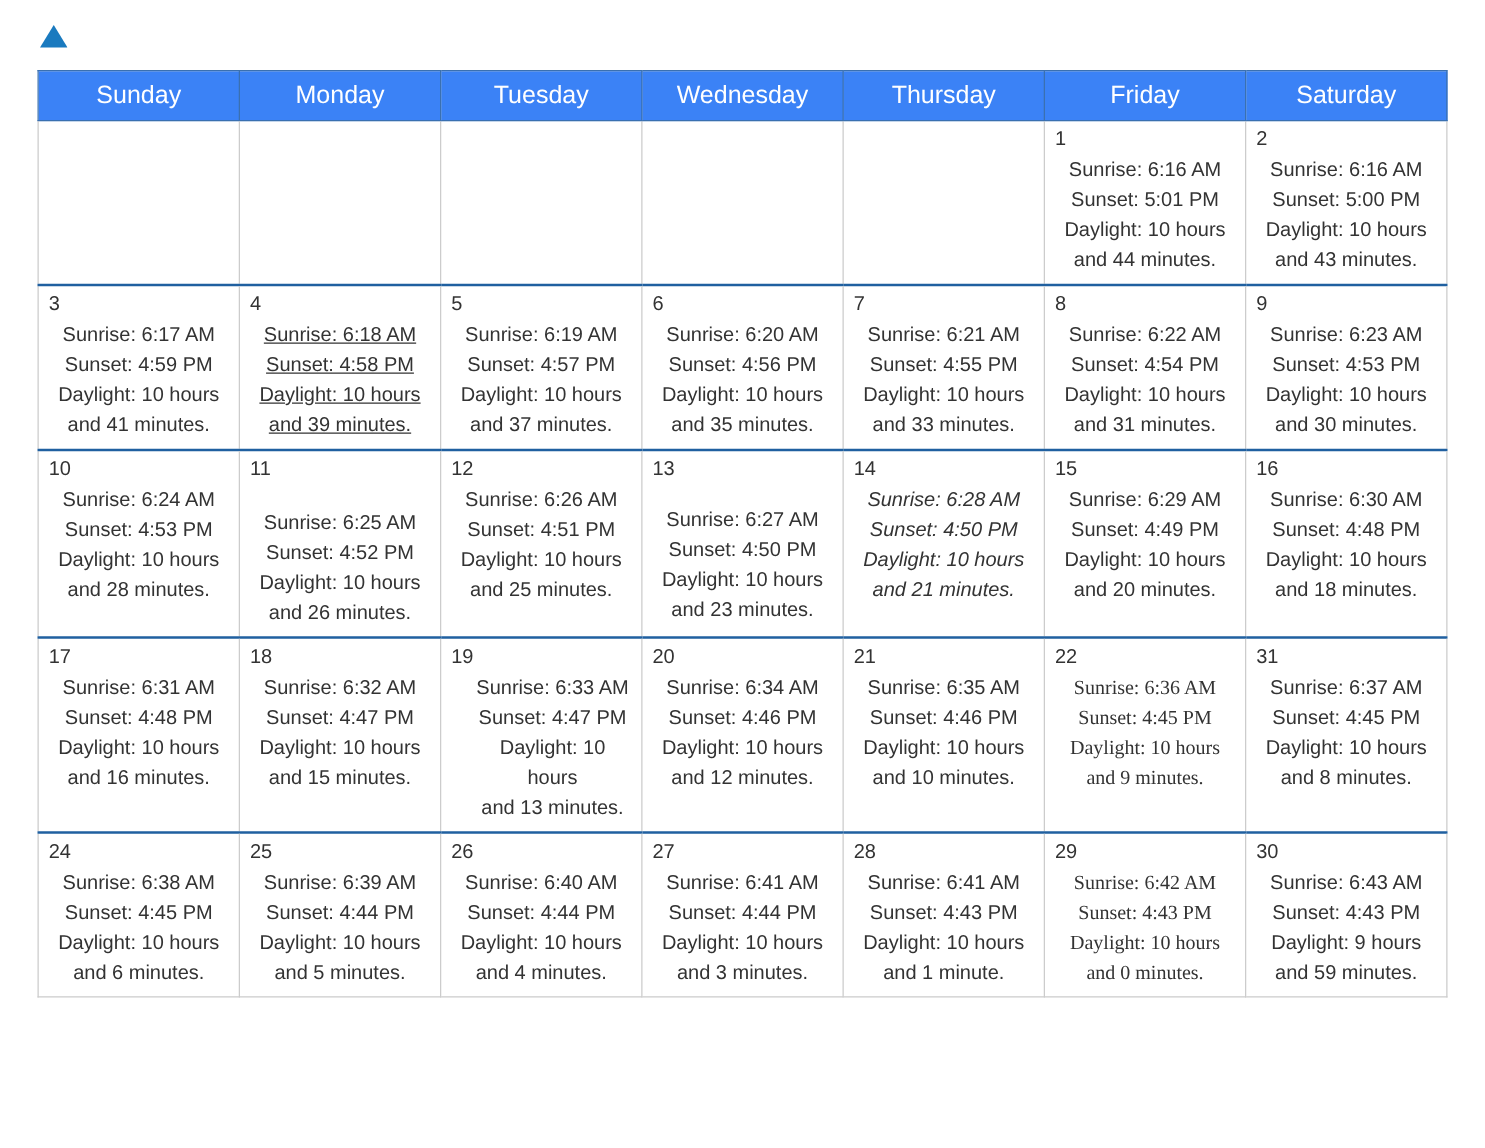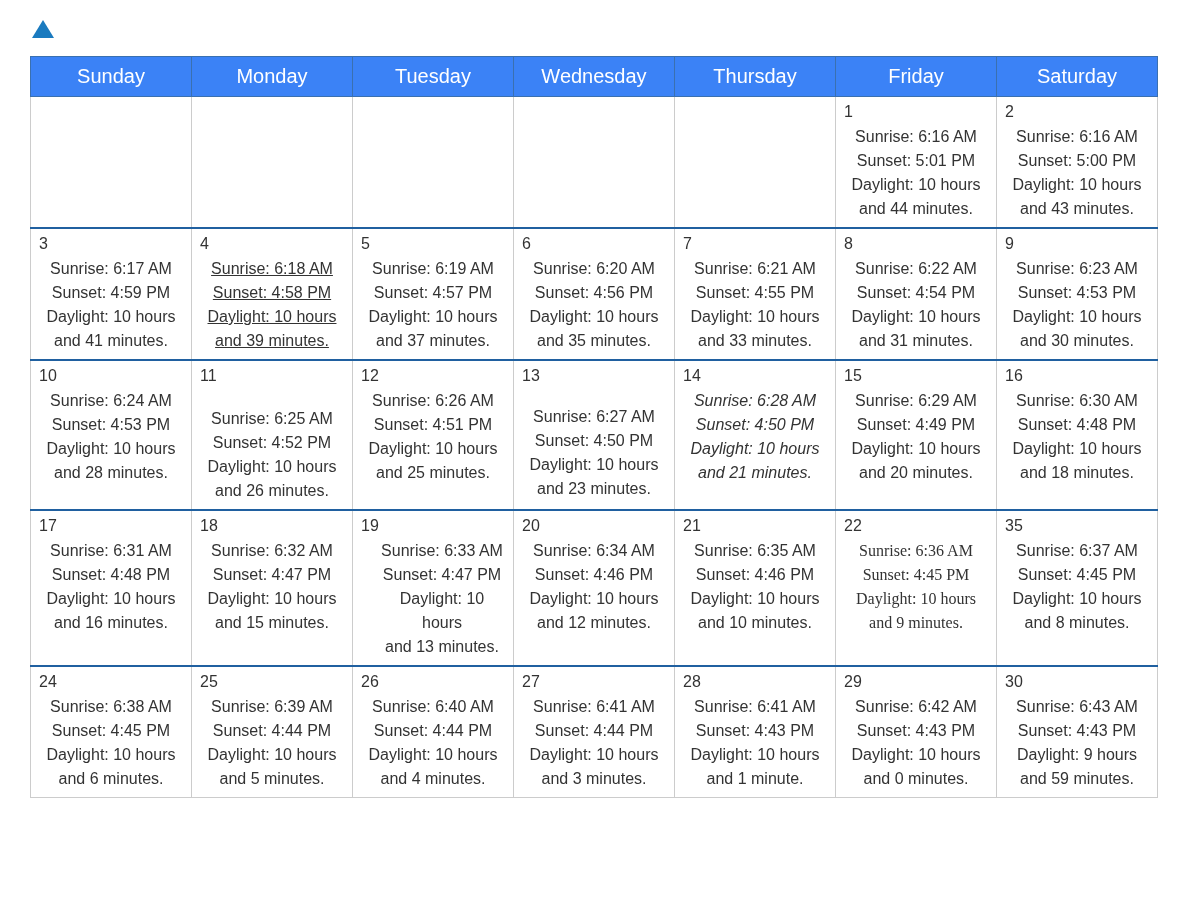--- a/index.html
+++ b/index.html
@@ -276,21 +276,21 @@
 and 10 minutes.</div>
         </td>
         <td>
           <span class="day-number">22</span>
           <div class="day-info" style="white-space: pre-line; font-family: Liberation Serif, serif;">Sunrise: 6:36 AM
 Sunset: 4:45 PM
 Daylight: 10 hours
 and 9 minutes.</div>
         </td>
         <td>
-          <span class="day-number">35</span>
+          <span class="day-number">31</span>
           <div class="day-info" style="white-space: pre-line;">Sunrise: 6:37 AM
 Sunset: 4:45 PM
 Daylight: 10 hours
 and 8 minutes.</div>
         </td>
       </tr>
       <tr>
         <td>
           <span class="day-number">24</span>
           <div class="day-info" style="white-space: pre-line;">Sunrise: 6:38 AM
@@ -321,21 +321,21 @@
         </td>
         <td>
           <span class="day-number">28</span>
           <div class="day-info" style="white-space: pre-line;">Sunrise: 6:41 AM
 Sunset: 4:43 PM
 Daylight: 10 hours
 and 1 minute.</div>
         </td>
         <td>
           <span class="day-number">29</span>
-          <div class="day-info" style="white-space: pre-line;">Sunrise: 6:42 AM
+          <div class="day-info" style="white-space: pre-line; font-family: Liberation Serif, serif;">Sunrise: 6:42 AM
 Sunset: 4:43 PM
 Daylight: 10 hours
 and 0 minutes.</div>
         </td>
         <td>
           <span class="day-number">30</span>
           <div class="day-info" style="white-space: pre-line;">Sunrise: 6:43 AM
 Sunset: 4:43 PM
 Daylight: 9 hours
 and 59 minutes.</div>

